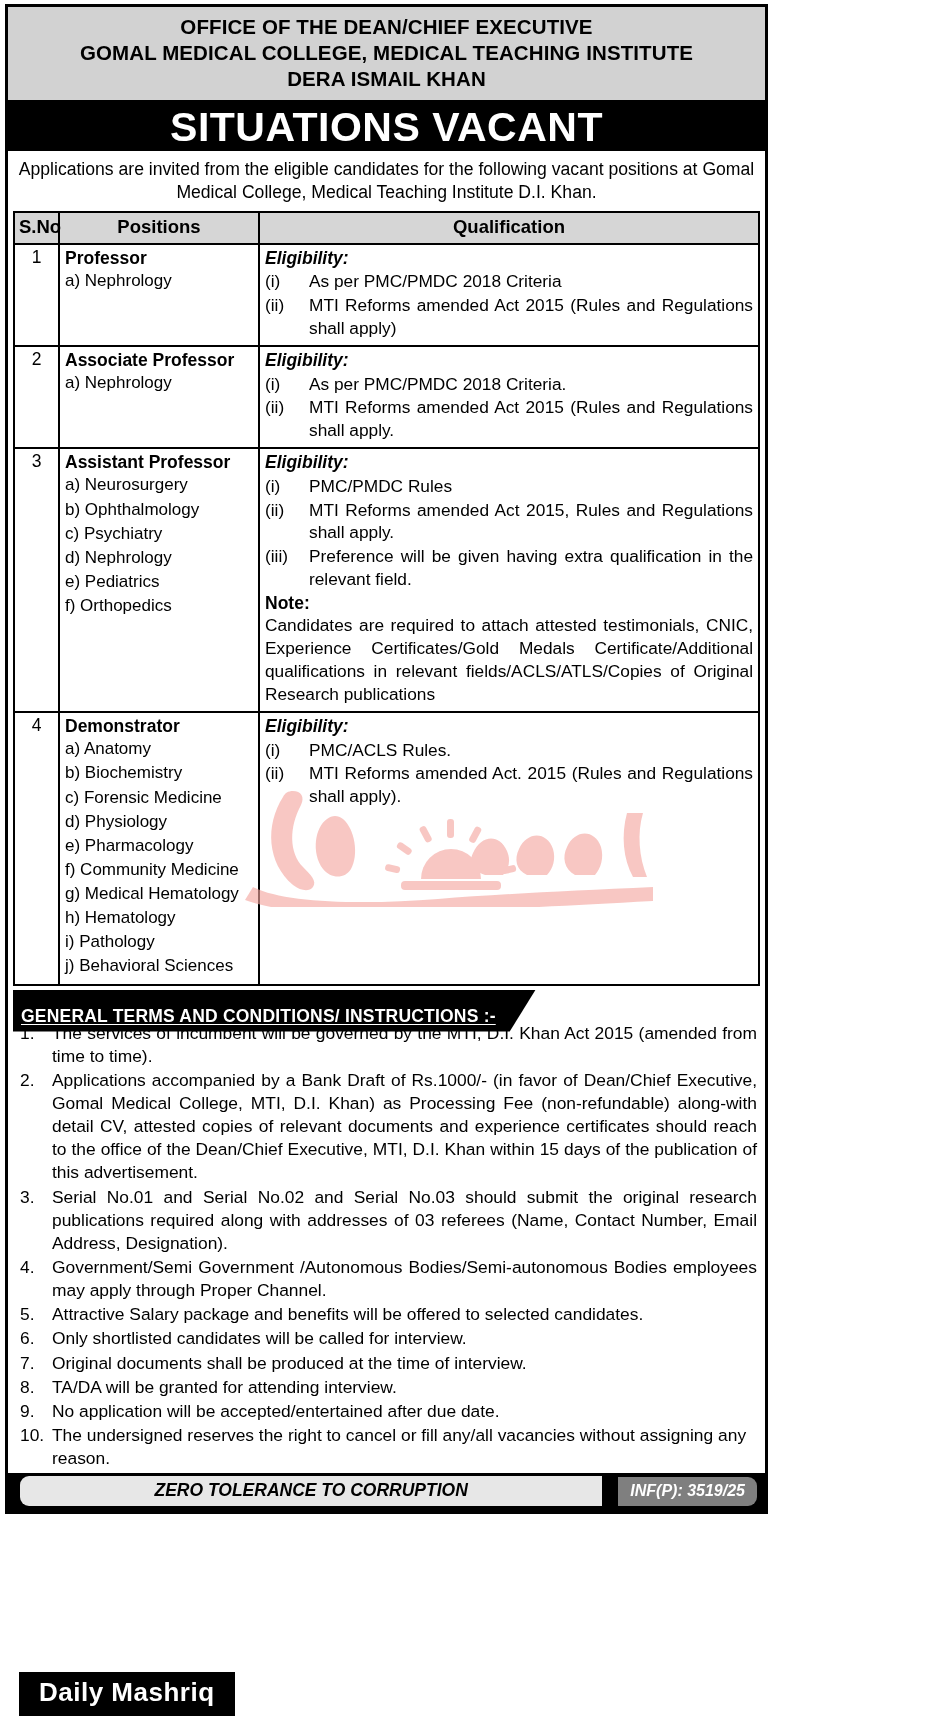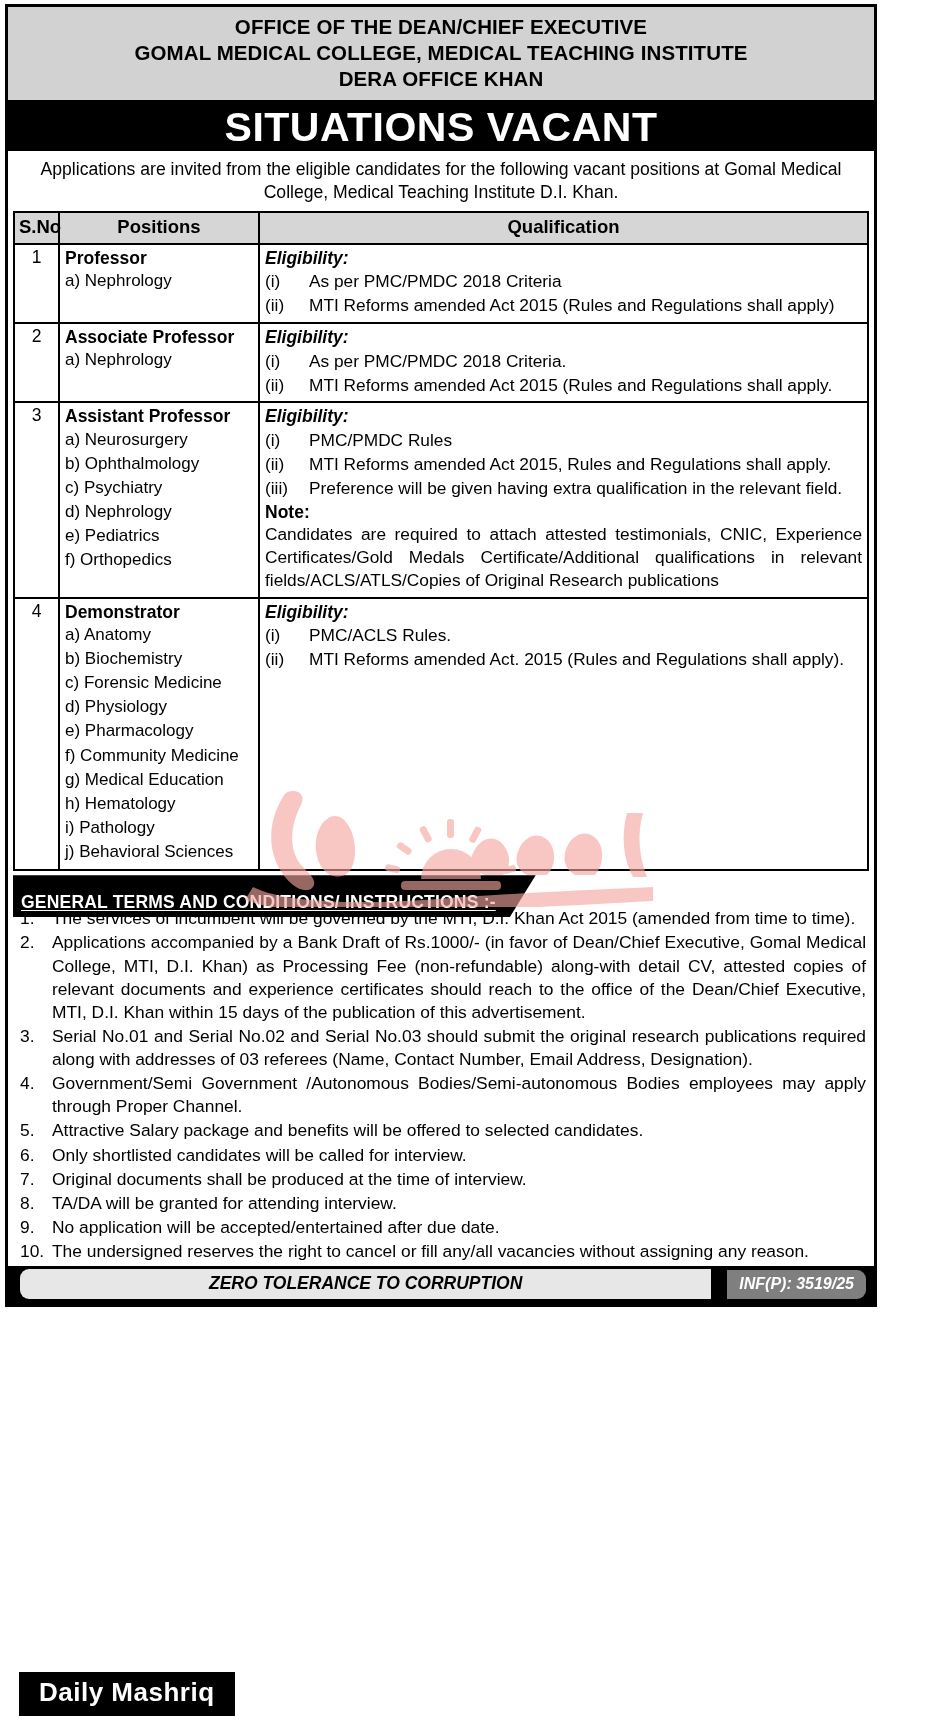--- a/index.html
+++ b/index.html
@@ -15,21 +15,21 @@
     -webkit-font-smoothing: antialiased;
     position: relative;
     overflow: hidden;
   }
 
   
   .ad {
     position: absolute;
     left: 5px;
     top: 4px;
-    width: 872px;
+    width: 763px;
     border: 3px solid #000;
     box-sizing: border-box;
     background: #fff;
     overflow: hidden;
   }
 
   
   .org-header {
     background: #d2d2d2;
     text-align: center;
@@ -286,21 +286,21 @@
   }
 </style>
 </head>
 <body>
 
 <div class="ad">
 
   <div class="org-header">
     <div class="org-line l1">OFFICE OF THE DEAN/CHIEF EXECUTIVE</div>
     <div class="org-line l2">GOMAL MEDICAL COLLEGE, MEDICAL TEACHING INSTITUTE</div>
-    <div class="org-line l3">DERA OFFICE KHAN</div>
+    <div class="org-line l3">DERA ISMAIL KHAN</div>
   </div>
 
   <div class="vacant-banner">
     <div class="txt">SITUATIONS VACANT</div>
   </div>
 
   <div class="intro">Applications are invited from the eligible candidates for the following vacant positions at Gomal Medical College, Medical Teaching Institute D.I. Khan.</div>
 
   <table class="positions">
     <colgroup>
@@ -394,21 +394,21 @@
       <tr>
         <td class="sno">4</td>
         <td>
           <div class="pos-title">Demonstrator</div>
           <div class="pos-item">a) Anatomy</div>
           <div class="pos-item">b) Biochemistry</div>
           <div class="pos-item">c) Forensic Medicine</div>
           <div class="pos-item">d) Physiology</div>
           <div class="pos-item">e) Pharmacology</div>
           <div class="pos-item">f) Community Medicine</div>
-          <div class="pos-item">g) Medical Education</div>
+          <div class="pos-item">g) Medical Hematology</div>
           <div class="pos-item">h) Hematology</div>
           <div class="pos-item">i) Pathology</div>
           <div class="pos-item">j) Behavioral Sciences</div>
         </td>
         <td>
           <div class="qual-head">Eligibility:</div>
           <div class="qual-list">
             <div class="qual-row">
               <span class="rn">(i)</span>
               <span class="rt">PMC/ACLS Rules.</span>

